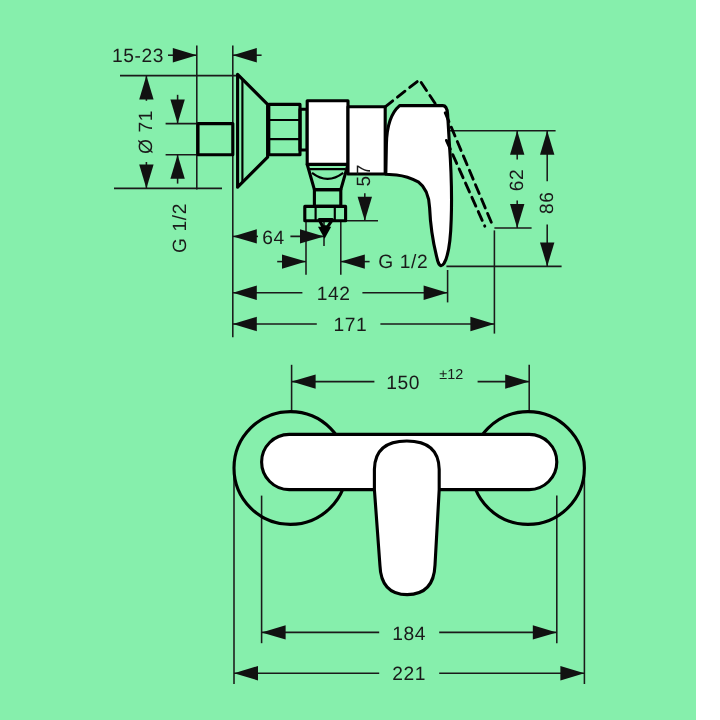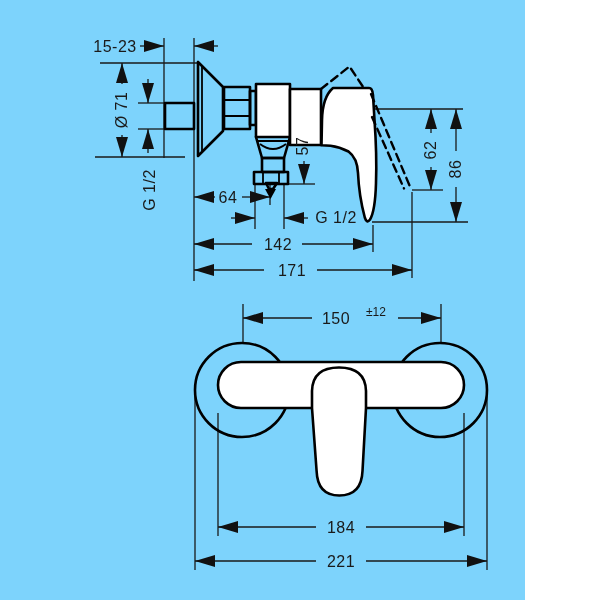--- a/index.html
+++ b/index.html
@@ -1,16 +1,16 @@
 <!DOCTYPE html>
 <html><head>
 <meta charset="utf-8">
 <style>
   html,body{margin:0;padding:0;background:#ffffff;}
-  .page{width:525px;height:600px;background:#7dd3fc;position:relative;overflow:hidden;}
+  .page{width:580px;height:600px;background:#86efac;position:relative;overflow:hidden;}
   svg{display:block;}
   .out{stroke:#000000;stroke-width:2.6;fill:none;stroke-linejoin:round;stroke-linecap:round;}
   .outf{stroke:#000000;stroke-width:2.6;fill:#ffffff;stroke-linejoin:round;}
   .thin{stroke:#000000;stroke-width:1.8;fill:none;}
   .dim{stroke:#1a1a1a;stroke-width:1.3;fill:none;}
   .dash{stroke:#000000;stroke-width:2.4;fill:none;stroke-dasharray:8 5;stroke-linecap:round;stroke-linejoin:round;}
   .lbl{font-family:"Liberation Sans", sans-serif;font-size:16px;fill:#1a1a1a;letter-spacing:.5px;}
   .lbl-sm{font-family:"Liberation Sans", sans-serif;font-size:12px;fill:#1a1a1a;}
   .solid{fill:#000000;stroke:none;}
 </style>

